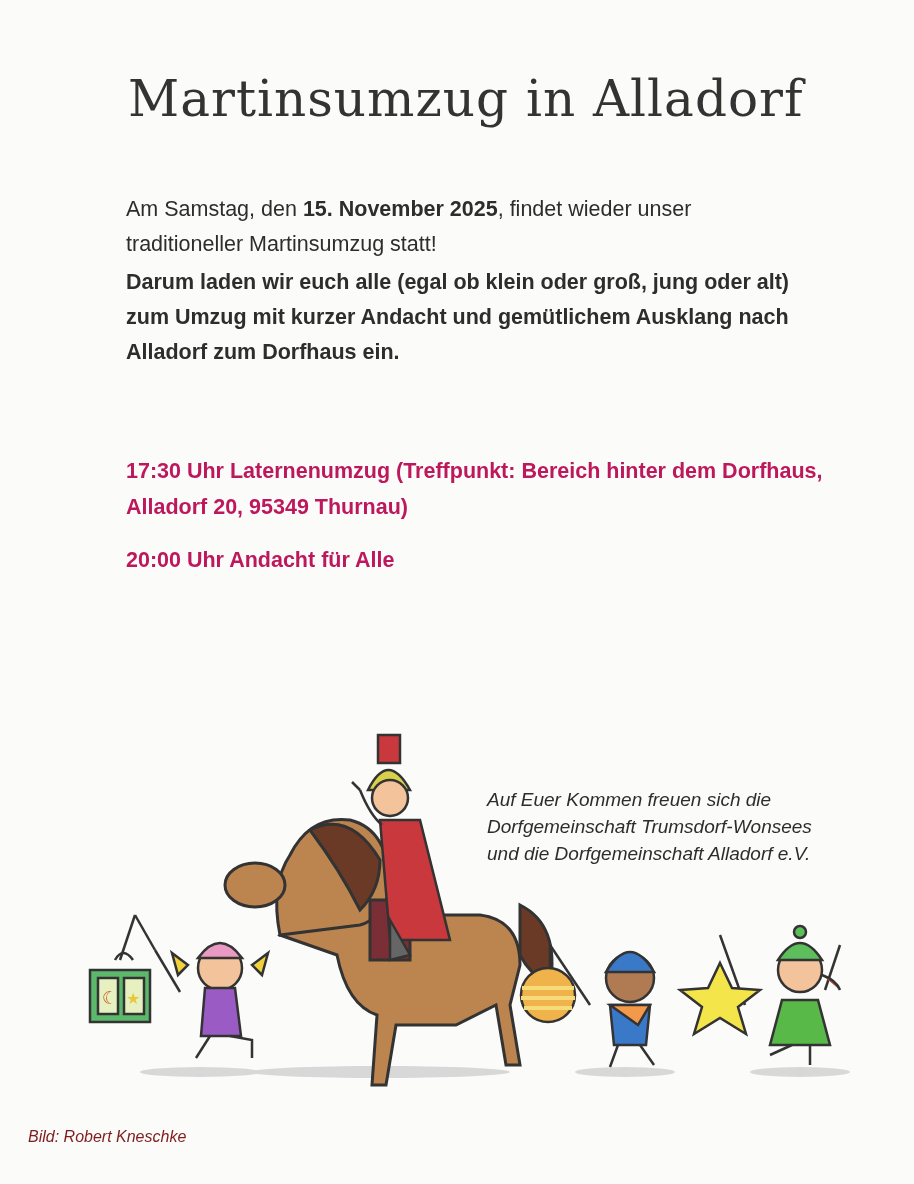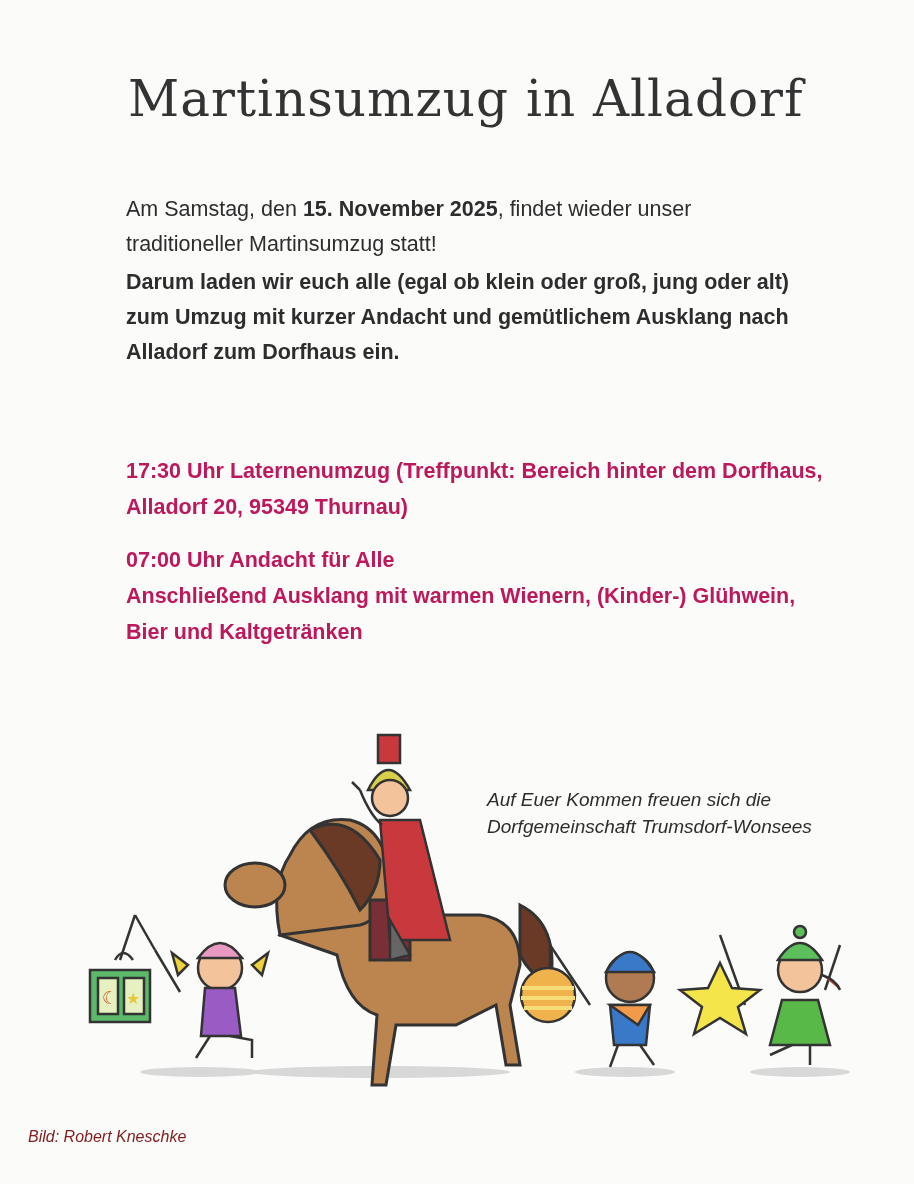--- a/index.html
+++ b/index.html
@@ -47,22 +47,21 @@
   <div class="title">Martinsumzug in Alladorf</div>
 
   <div class="para p1">
     <span>Am Samstag, den </span><b>15. November 2025</b><span>, findet wieder unser traditioneller Martinsumzug statt!</span>
   </div>
 
   <div class="para p2">Darum laden wir euch alle (egal ob klein oder groß, jung oder alt) zum Umzug mit kurzer Andacht und gemütlichem Ausklang nach Alladorf zum Dorfhaus ein.</div>
 
   <div class="sched s1">17:30 Uhr Laternenumzug (Treffpunkt: Bereich hinter dem Dorfhaus, Alladorf 20, 95349 Thurnau)</div>
   <div class="sched s2">
-    <div>07:00 Uhr Andacht für Alle</div>
-    <div>Anschließend Ausklang mit warmen Wienern, (Kinder-) Glühwein, Bier und Kaltgetränken</div>
+    <div>20:00 Uhr Andacht für Alle</div>
   </div>
 
   <svg class="illustration" viewBox="0 0 800 380" xmlns="http://www.w3.org/2000/svg">
 
     <ellipse cx="120" cy="352" rx="60" ry="5" fill="#d8d8d8"></ellipse>
     <ellipse cx="300" cy="352" rx="130" ry="6" fill="#d8d8d8"></ellipse>
     <ellipse cx="545" cy="352" rx="50" ry="5" fill="#d8d8d8"></ellipse>
     <ellipse cx="720" cy="352" rx="50" ry="5" fill="#d8d8d8"></ellipse>
 
     <g stroke="#333" stroke-width="2.5">
@@ -132,16 +131,17 @@
       <circle cx="720" cy="212" r="6" fill="#5cbf5c"></circle>
       <path d="M742 255 q14 5 18 15" fill="#c8503a"></path>
       <path d="M702 280 l36 0 l12 45 l-60 0 z" fill="#58b848"></path>
       <path d="M712 325 l-22 10 M730 325 l0 20" fill="none"></path>
     </g>
   </svg>
 
   <div class="thanks">
     <div>Auf Euer Kommen freuen sich die</div>
     <div>Dorfgemeinschaft Trumsdorf-Wonsees</div>
+    <div>und die Dorfgemeinschaft Alladorf e.V.</div>
   </div>
 
   <div class="credit">Bild: Robert Kneschke</div>
 </div>
 
 </body></html>

